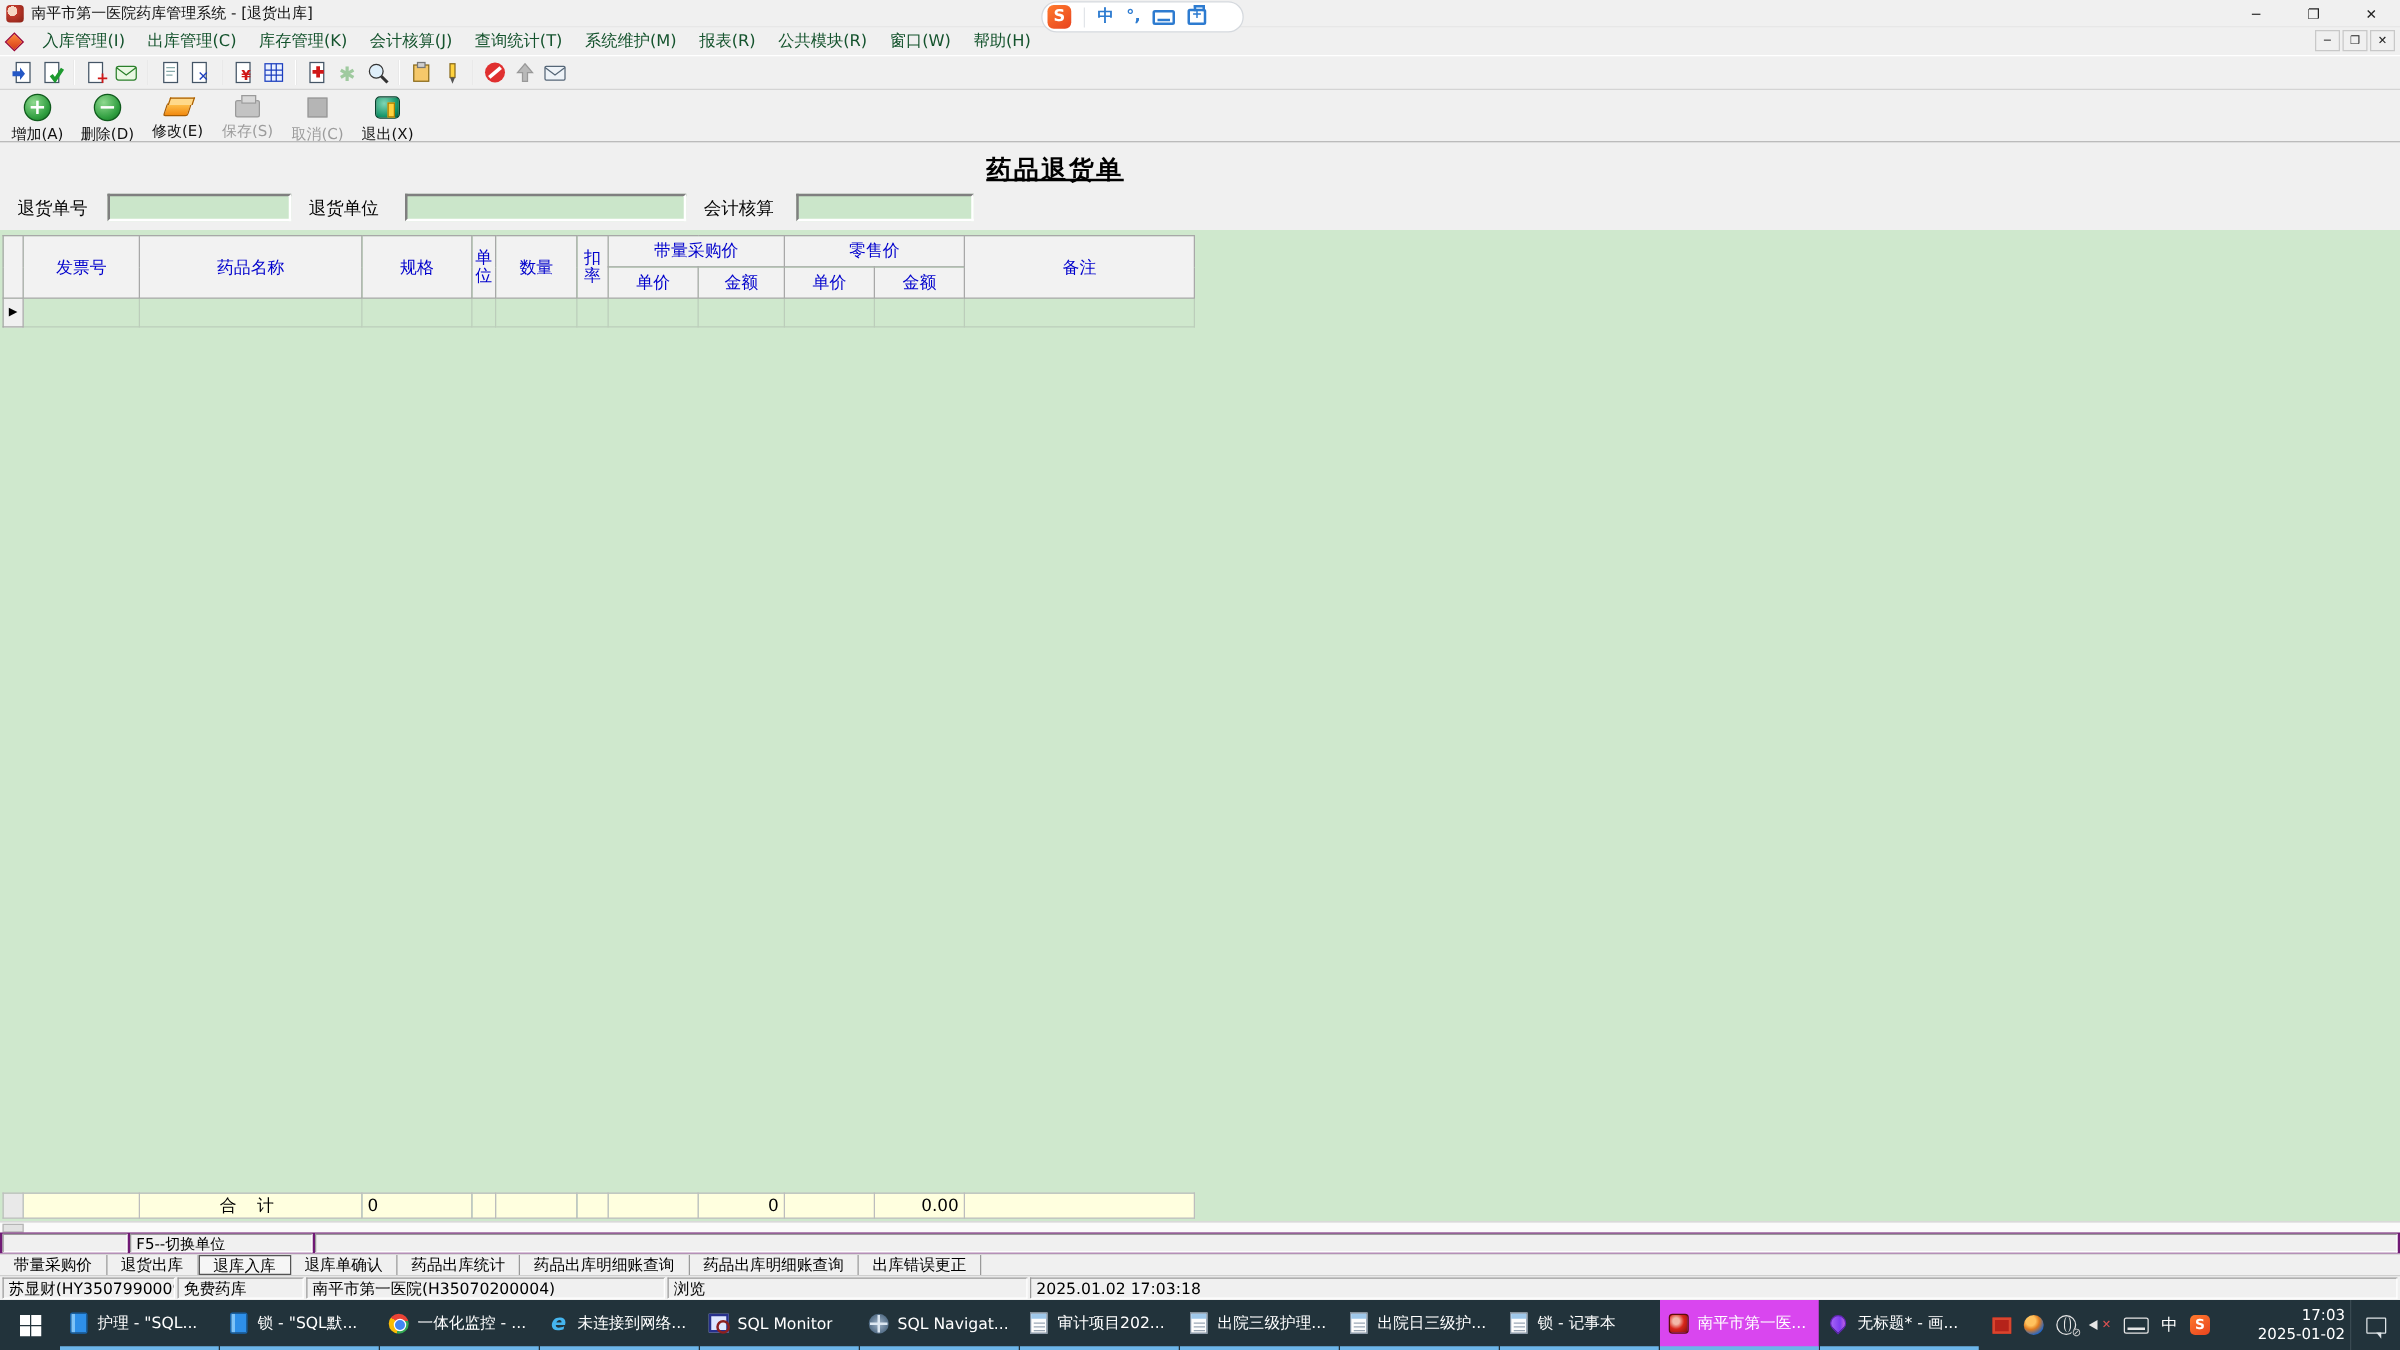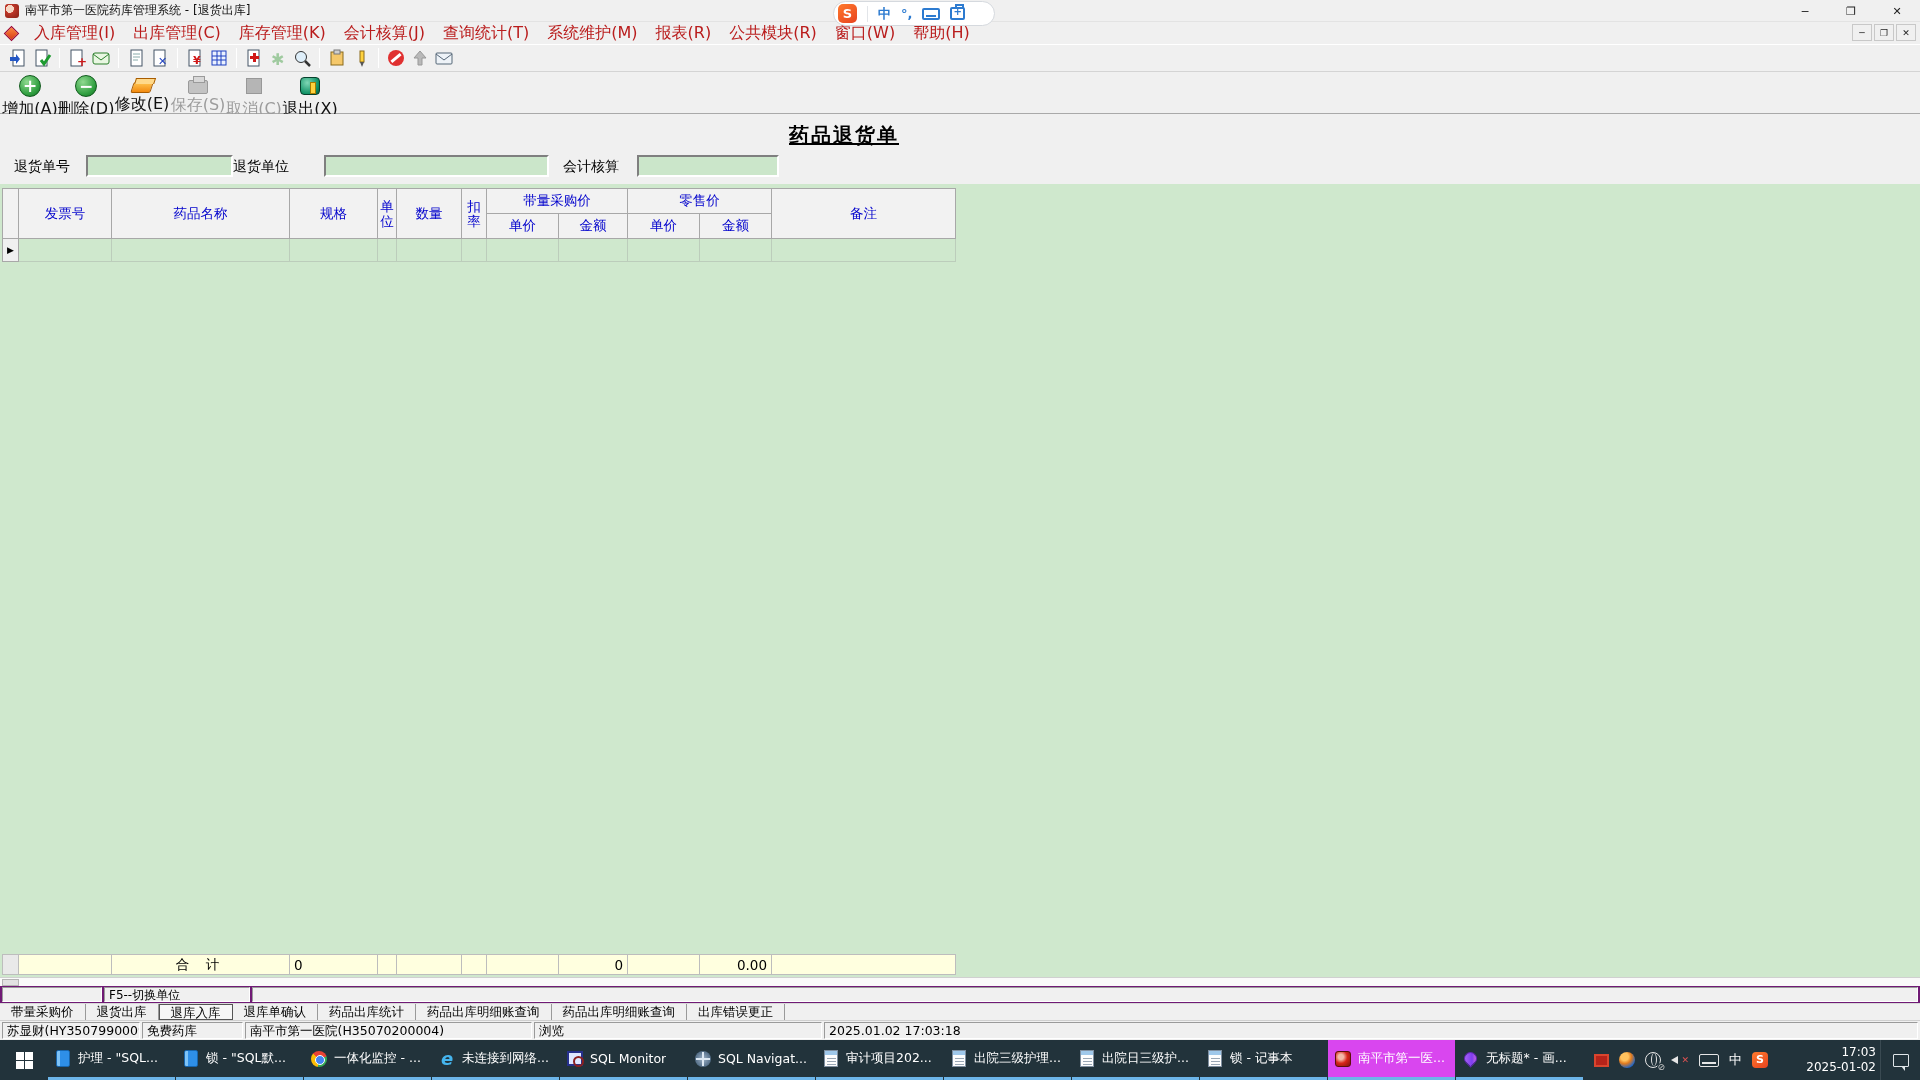--- a/index.html
+++ b/index.html
@@ -25,38 +25,38 @@
   .imekb { width:18px; height:12px; border:2px solid #2d7bd0; border-radius:2px; position:relative;}
   .imekb::after{ content:""; position:absolute; left:2px; right:2px; bottom:1px; height:2px; background:#2d7bd0;}
   .imebox { width:15px; height:13px; border:2px solid #2d7bd0; border-radius:2px; position:relative;}
   .imebox::before{ content:""; position:absolute; left:3px; top:-5px; width:5px; height:3px; border:2px solid #2d7bd0; border-bottom:none;}
   .imebox::after{ content:"+"; position:absolute; left:1px; top:-3px; font-size:10px; color:#2d7bd0; font-weight:bold;}
 
   
   .menubar { top:22px; left:0; width:1920px; height:22px; background:#f0f0f0; display:flex; align-items:center; }
   .menudiamond { width:11px; height:11px; margin:0 8px 0 6px; transform:rotate(45deg);
                  background:linear-gradient(135deg,#ff8a3c,#d53a17); border:1px solid #903; }
-  .menuitem { font-size:16px; color:#b91c1c; padding:2px 9px; white-space:nowrap; }
+  .menuitem { font-size:13px; color:#14532d; padding:2px 9px; white-space:nowrap; }
   .mdictrls { position:absolute; right:4px; top:24px; display:flex; gap:2px; }
   .mdibtn { width:20px; height:17px; font-size:9px; color:#222; background:#f0f0f0; border:1px solid #c8c8c8;
             display:flex; align-items:center; justify-content:center; }
 
   
   .toolbar { top:44px; left:0; width:1920px; height:28px; background:#f0f0f0;
              border-top:1px solid #ffffff; border-bottom:1px solid #d4d4d4;
              display:flex; align-items:center; padding-left:6px; }
   .tsep { width:1px; height:20px; background:#b6b6b6; border-right:1px solid #fff; margin:0 5px; }
   .ti { width:24px; height:24px; display:flex; align-items:center; justify-content:center; }
   .ti svg { display:block; }
 
   
   .actionbar { top:72px; left:0; width:1920px; height:42px; background:#f0f0f0; display:flex; padding-left:2px;
                border-bottom:1px solid #a9a9a9; }
   .abtn { width:56px; height:42px; display:flex; flex-direction:column; align-items:center; justify-content:flex-start; padding-top:2px; }
-  .abtn .lbl { font-size:16px; color:#111; margin-top:1px; white-space:nowrap; }
+  .abtn .lbl { font-size:12px; color:#111; margin-top:1px; white-space:nowrap; }
   .abtn.disabled .lbl { color:#9c9c9c; }
   .aicon { width:24px; height:24px; position:relative; }
   .ic-plus, .ic-minus { width:22px; height:22px; margin:1px; border-radius:50%;
        background:radial-gradient(circle at 35% 30%, #8fd98f, #2f9e3f 65%, #176b24); border:1px solid #0f5a1c;
        color:#fff; font-weight:bold; font-size:17px; line-height:20px; text-align:center; }
   .ic-eraser { width:20px; height:11px; margin:8px 2px 0 2px; background:linear-gradient(#ffc24d,#f28a10);
        border:1px solid #a85c00; transform:skewX(-18deg); border-radius:2px; position:relative;}
   .ic-eraser::before { content:""; position:absolute; left:0; top:-5px; width:100%; height:5px;
        background:#ffd98a; border:1px solid #a85c00; border-bottom:none; }
   .ic-print { width:20px; height:14px; margin:6px 2px 0 2px; background:#c3c3c3; border:1px solid #9a9a9a; border-radius:2px; position:relative;}
@@ -347,21 +347,21 @@
           <div class="ic-exit"></div>
         </div>
       <div class="lbl">退出(X)</div>
     </div>
   </div>
 
   <div class="abs formhead">
     <div class="formtitle">药品退货单</div>
     <div class="fldlbl" style="left:14px;">退货单号</div>
     <input class="fld" style="left: 86px; width: 147px;" value="">
-    <div class="fldlbl" style="left:233px;">退货单位</div>
+    <div class="fldlbl" style="left:247px;">退货单位</div>
     <input class="fld" style="left: 324px; width: 225px;" value="">
     <div class="fldlbl" style="left:563px;">会计核算</div>
     <input class="fld" style="left: 637px; width: 142px;" value="">
   </div>
 
   <div class="abs client">
 
     <table class="grid">
       <colgroup>
         <col style="width:16px">

